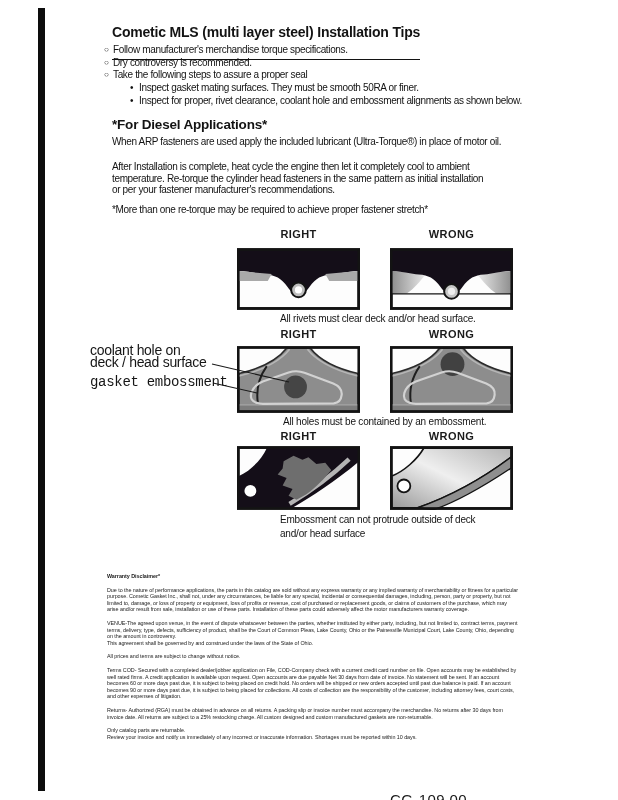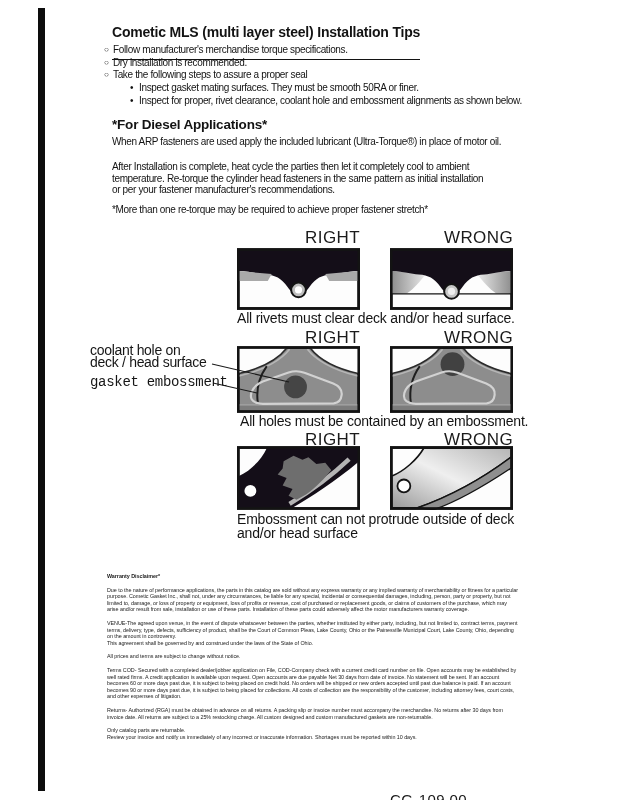--- a/index.html
+++ b/index.html
@@ -21,22 +21,22 @@
   .tip-row .marker{width:9px;flex:0 0 9px;font-size:8px;line-height:12.7px;}
   .tip-row.sub{padding-left:26px;}
   .tip-row.sub .marker{font-size:10px;}
   
   .diesel-heading{left:112px;top:117px;font-size:13.5px;font-weight:bold;letter-spacing:-0.2px;white-space:nowrap;}
   .bodyline{font-size:10px;letter-spacing:-0.35px;line-height:11.6px;white-space:nowrap;}
   .para1{left:112px;top:136px;}
   .para2{left:112px;top:161px;}
   .note{left:112px;top:204px;}
   
-  .rw-label{width:123px;text-align:right;font-size:17px;letter-spacing:0.4px;color:#1b1b1b;font-weight:400;white-space:nowrap;}
-  .caption{font-size:14px;letter-spacing:-0.2px;line-height:13.5px;color:#141414;white-space:nowrap;}
+  .rw-label{width:123px;text-align:center;font-size:11px;letter-spacing:0.4px;color:#1b1b1b;font-weight:700;white-space:nowrap;}
+  .caption{font-size:10px;letter-spacing:-0.2px;line-height:13.5px;color:#141414;white-space:nowrap;margin-left:43px;}
   .dbox{width:123px;overflow:hidden;}
   .dbox svg{display:block;}
   
   .annot{width:120px;font-size:14px;letter-spacing:-0.3px;line-height:11.6px;color:#161616;}
   .annot div{white-space:nowrap;}
   
   .legal{left:107px;top:573px;width:412px;font-size:5.4px;letter-spacing:-0.05px;line-height:6.6px;color:#1c1c1c;}
   .legal .lg-head{font-weight:bold;margin:0 0 7px 0;}
   .legal p{margin:0 0 7px 0;}
   .legal p.nogap{margin:0;}
@@ -50,42 +50,42 @@
 
 <div class="abs doc-title">Cometic MLS (multi layer steel) Installation Tips</div>
 
 <div class="abs tip-list">
   <div class="tip-row">
     <span class="marker">○</span>
     <span>Follow manufacturer's merchandise torque specifications.</span>
   </div>
   <div class="tip-row">
     <span class="marker">○</span>
-    <span>Dry installation is recommended.</span>
+    <span>Dry controversy is recommended.</span>
   </div>
   <div class="tip-row">
     <span class="marker">○</span>
     <span>Take the following steps to assure a proper seal</span>
   </div>
   <div class="tip-row sub">
     <span class="marker">•</span>
     <span>Inspect gasket mating surfaces.  They must be smooth 50RA or finer.</span>
   </div>
   <div class="tip-row sub">
     <span class="marker">•</span>
     <span>Inspect for proper, rivet clearance, coolant hole and embossment alignments as shown below.</span>
   </div>
 </div>
 
 <div class="abs diesel-heading">*For Diesel Applications*</div>
 <div class="abs para1">
   <div class="bodyline">When ARP fasteners are used apply the included lubricant (Ultra-Torque®) in place of motor oil.</div>
 </div>
 <div class="abs para2">
-  <div class="bodyline">After Installation is complete, heat cycle the parties then let it completely cool to ambient</div>
+  <div class="bodyline">After Installation is complete, heat cycle the engine then let it completely cool to ambient</div>
   <div class="bodyline">temperature. Re-torque the cylinder head fasteners in the same pattern as initial installation</div>
   <div class="bodyline">or per your fastener manufacturer's recommendations.</div>
 </div>
 <div class="abs note bodyline">*More than one re-torque may be required to achieve proper fastener stretch*</div>
 
 <div class="abs rw-label" style="left:237px;top:228px;">RIGHT</div>
 <div class="abs rw-label" style="left:390px;top:228px;">WRONG</div>
 
 <div class="abs dbox" style="left:237px;top:248px;">
   <svg width="123" height="62" viewBox="0 0 124 62">

